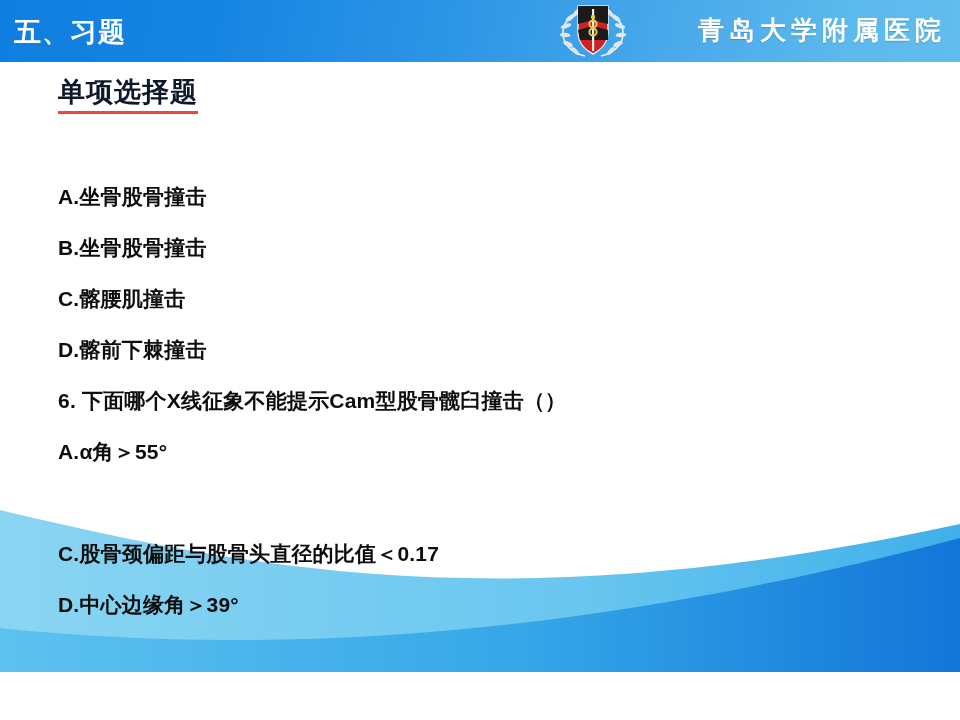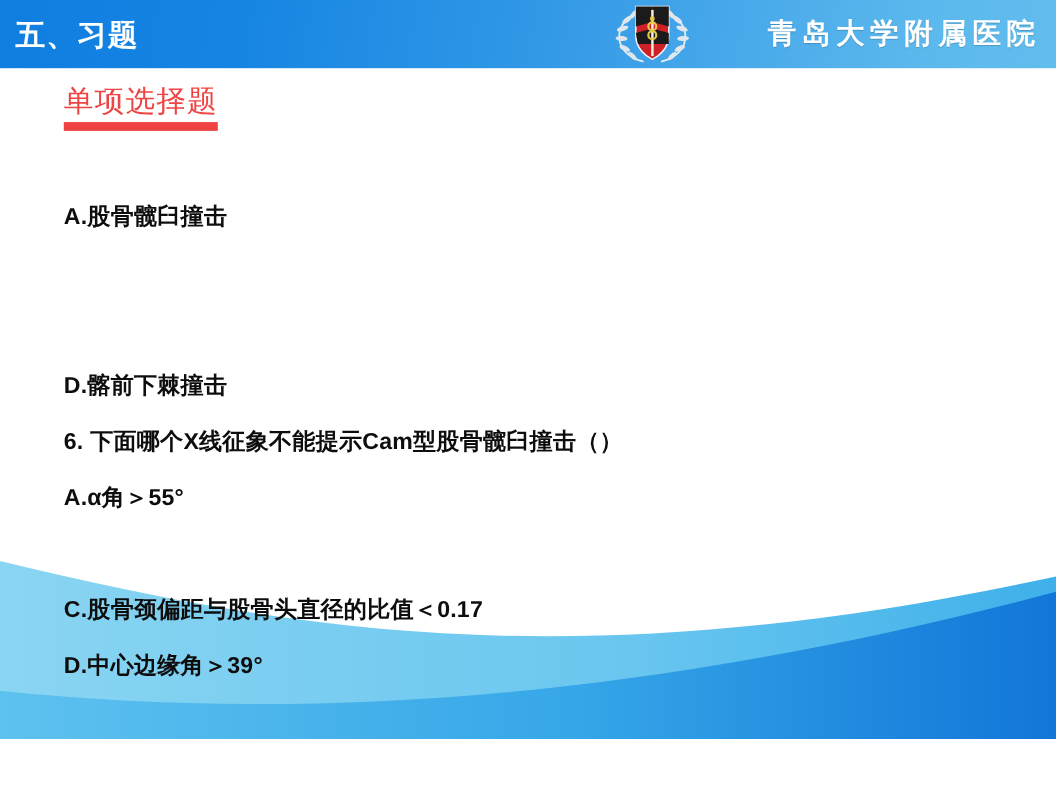--- a/index.html
+++ b/index.html
@@ -73,24 +73,24 @@
     left: 0;
     top: 62px;
     width: 960px;
     height: 658px;
   }
   .section-title {
     position: absolute;
     left: 58px;
     top: 12px;
     font-size: 27px;
-    font-weight: normal;
-    color: #ef4444;
+    font-weight: bold;
+    color: #0f172a;
     letter-spacing: 1px;
-    border-bottom: 8px solid #ef4444;
+    border-bottom: 3px solid #ef4444;
     padding-bottom: 1px;
     white-space: nowrap;
   }
   .qline {
     position: absolute;
     left: 58px;
     font-size: 21px;
     font-weight: bold;
     color: #0d0d0d;
     white-space: nowrap;
@@ -178,21 +178,23 @@
 
     <path d="M0 8 C260 70, 520 118, 960 22 L960 170 L0 170 Z" fill="url(#gLight)"></path>
 
     <path d="M0 126 C250 152, 560 142, 960 36 L960 170 L0 170 Z" fill="url(#gDark)"></path>
   </svg>
 
   <div class="content">
 
     <div class="section-title">单项选择题</div>
 
-    <div class="qline q-2">A.股骨髋臼撞击</div>
+    <div class="qline q-2">A.坐骨股骨撞击</div>
+    <div class="qline q-3">B.坐骨股骨撞击</div>
+    <div class="qline q-4">C.髂腰肌撞击</div>
     <div class="qline q-5">D.髂前下棘撞击</div>
     <div class="qline q-6">6. 下面哪个X线征象不能提示Cam型股骨髋臼撞击（）</div>
     <div class="qline q-7">A.α角＞55°</div>
     <div class="qline q-9">C.股骨颈偏距与股骨头直径的比值＜0.17</div>
     <div class="qline q-10">D.中心边缘角＞39°</div>
   </div>
 
 </div>
 
 </body></html>

